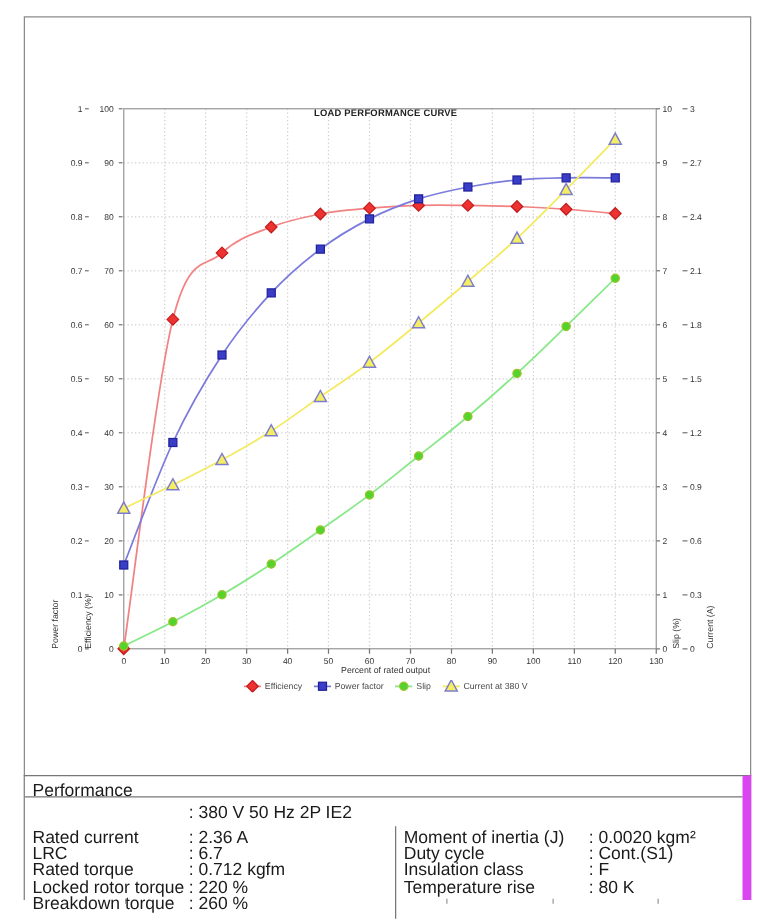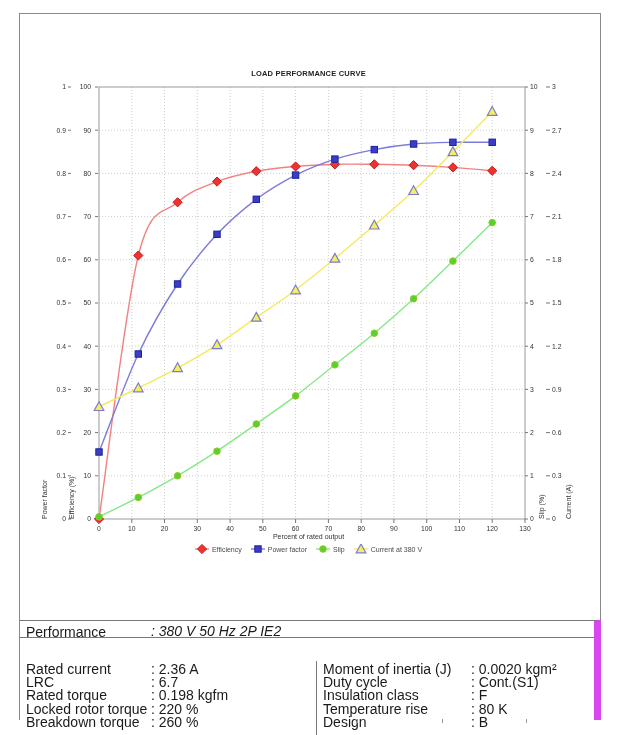--- a/index.html
+++ b/index.html
@@ -1,30 +1,30 @@
 <!DOCTYPE html>
 <html><head>
 <meta charset="utf-8">
 <style>
   html,body{margin:0;padding:0;background:#fff;}
   body{width:617px;height:735px;position:relative;font-family:"Liberation Sans",sans-serif;overflow:hidden;}
   .frame{position:absolute;left:19px;top:13px;width:582px;height:707px;border:1px solid #8a8a8a;box-sizing:border-box;background:#fff;}
   #chart-svg{position:absolute;left:0;top:0;}
-  .chart-title{position:absolute;left:0;top:69px;width:617px;text-align:center;font-size:7.5px;font-weight:bold;color:#222;letter-spacing:.2px;}
+  .chart-title{position:absolute;left:0;top:86px;width:617px;text-align:center;font-size:7.5px;font-weight:bold;color:#222;letter-spacing:.2px;}
   .x-label{position:absolute;left:0;top:533px;width:617px;text-align:center;font-size:7px;color:#333;}
   .vlabel{position:absolute;top:87px;height:432px;display:flex;align-items:center;font-size:7px;color:#333;writing-mode:vertical-rl;transform:rotate(180deg);}
   .vl-pf{left:41px;}  .vl-eff{left:68px;}  .vl-slip{left:538px;}  .vl-cur{left:565px;}
   .legend{position:absolute;left:0;top:544px;width:617px;display:flex;justify-content:center;align-items:center;gap:9px;}
   .legend-item{display:flex;align-items:center;gap:3px;font-size:7px;color:#4a4a4a;}
   .lg-marker{display:inline-block;width:14px;height:10px;line-height:0;}
   
   .spec-table{position:absolute;left:19px;top:620px;width:582px;height:100px;border-top:1px solid #777;border-left:1px solid #8a8a8a;border-right:7px solid #d946ef;box-sizing:border-box;font-size:14px;color:#1a1a1a;background:#fff;}
   .perf-row{height:16px;border-bottom:1px solid #777;position:relative;}
   .perf-row .lbl{position:absolute;left:6px;top:3px;}
-  .perf-row .val{position:absolute;left:131px;top:2px;font-style:italic;}
+  .perf-row .val{position:absolute;left:131px;top:20px;}
   .spec-body{position:relative;height:82px;margin-top:23px;}
   .spec-col{position:absolute;top:0;height:82px;padding-top:2px;box-sizing:border-box;}
   .col-left{left:0;width:284px;}
   .col-right{left:296px;width:296px;border-left:1px solid #777;}
   .spec-row{position:relative;height:13.2px;line-height:13.2px;}
   .spec-row .lbl{position:absolute;left:6px;}
   .col-left .spec-row .val{position:absolute;left:131px;}
   .col-right .spec-row .val{position:absolute;left:154px;}
   .stub{position:absolute;top:719px;width:1px;height:4px;background:#999;}
 </style>
@@ -272,21 +272,21 @@
       <div class="spec-row">
           <span class="lbl">Rated current</span>
           <span class="val">: 2.36 A</span>
         </div>
       <div class="spec-row">
           <span class="lbl">LRC</span>
           <span class="val">: 6.7</span>
         </div>
       <div class="spec-row">
           <span class="lbl">Rated torque</span>
-          <span class="val">: 0.198 kgfm</span>
+          <span class="val">: 0.712 kgfm</span>
         </div>
       <div class="spec-row">
           <span class="lbl">Locked rotor torque</span>
           <span class="val">: 220 %</span>
         </div>
       <div class="spec-row">
           <span class="lbl">Breakdown torque</span>
           <span class="val">: 260 %</span>
         </div>
     </div>
@@ -299,24 +299,20 @@
           <span class="lbl">Duty cycle</span>
           <span class="val">: Cont.(S1)</span>
         </div>
       <div class="spec-row">
           <span class="lbl">Insulation class</span>
           <span class="val">: F</span>
         </div>
       <div class="spec-row">
           <span class="lbl">Temperature rise</span>
           <span class="val">: 80 K</span>
-        </div>
-      <div class="spec-row">
-          <span class="lbl">Design</span>
-          <span class="val">: B</span>
         </div>
     </div>
   </div>
 </div>
 
 <div class="stub" style="left:100px"></div>
 <div class="stub" style="left:357px"></div>
 <div class="stub" style="left:442px"></div>
 <div class="stub" style="left:526px"></div>
 

